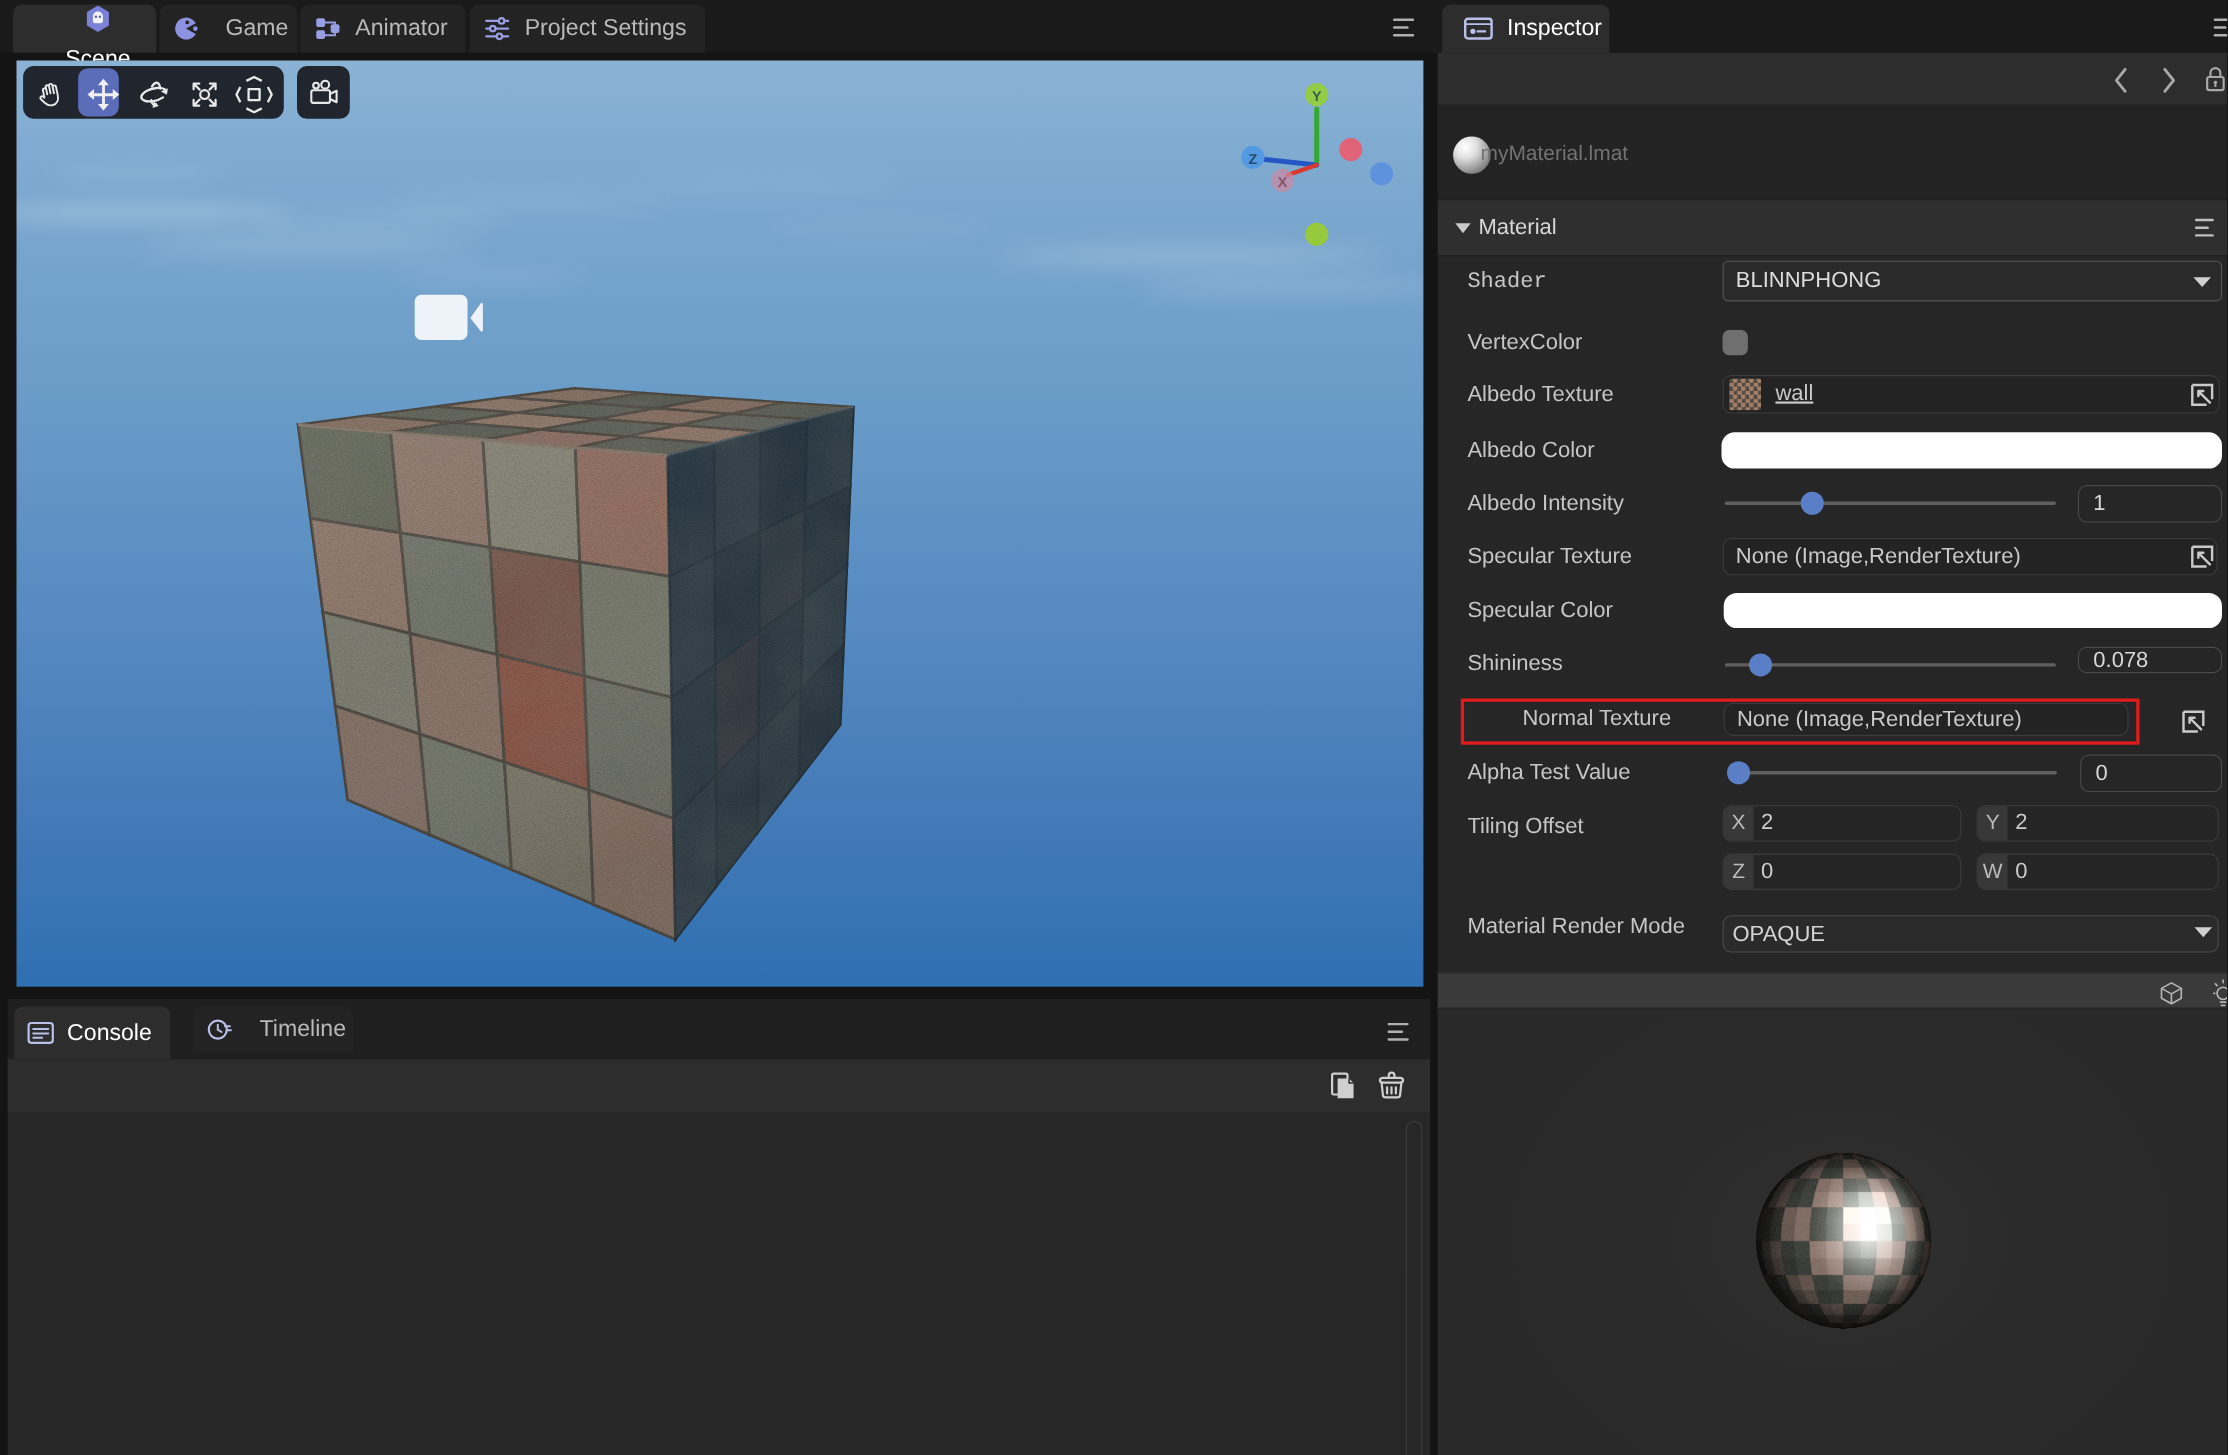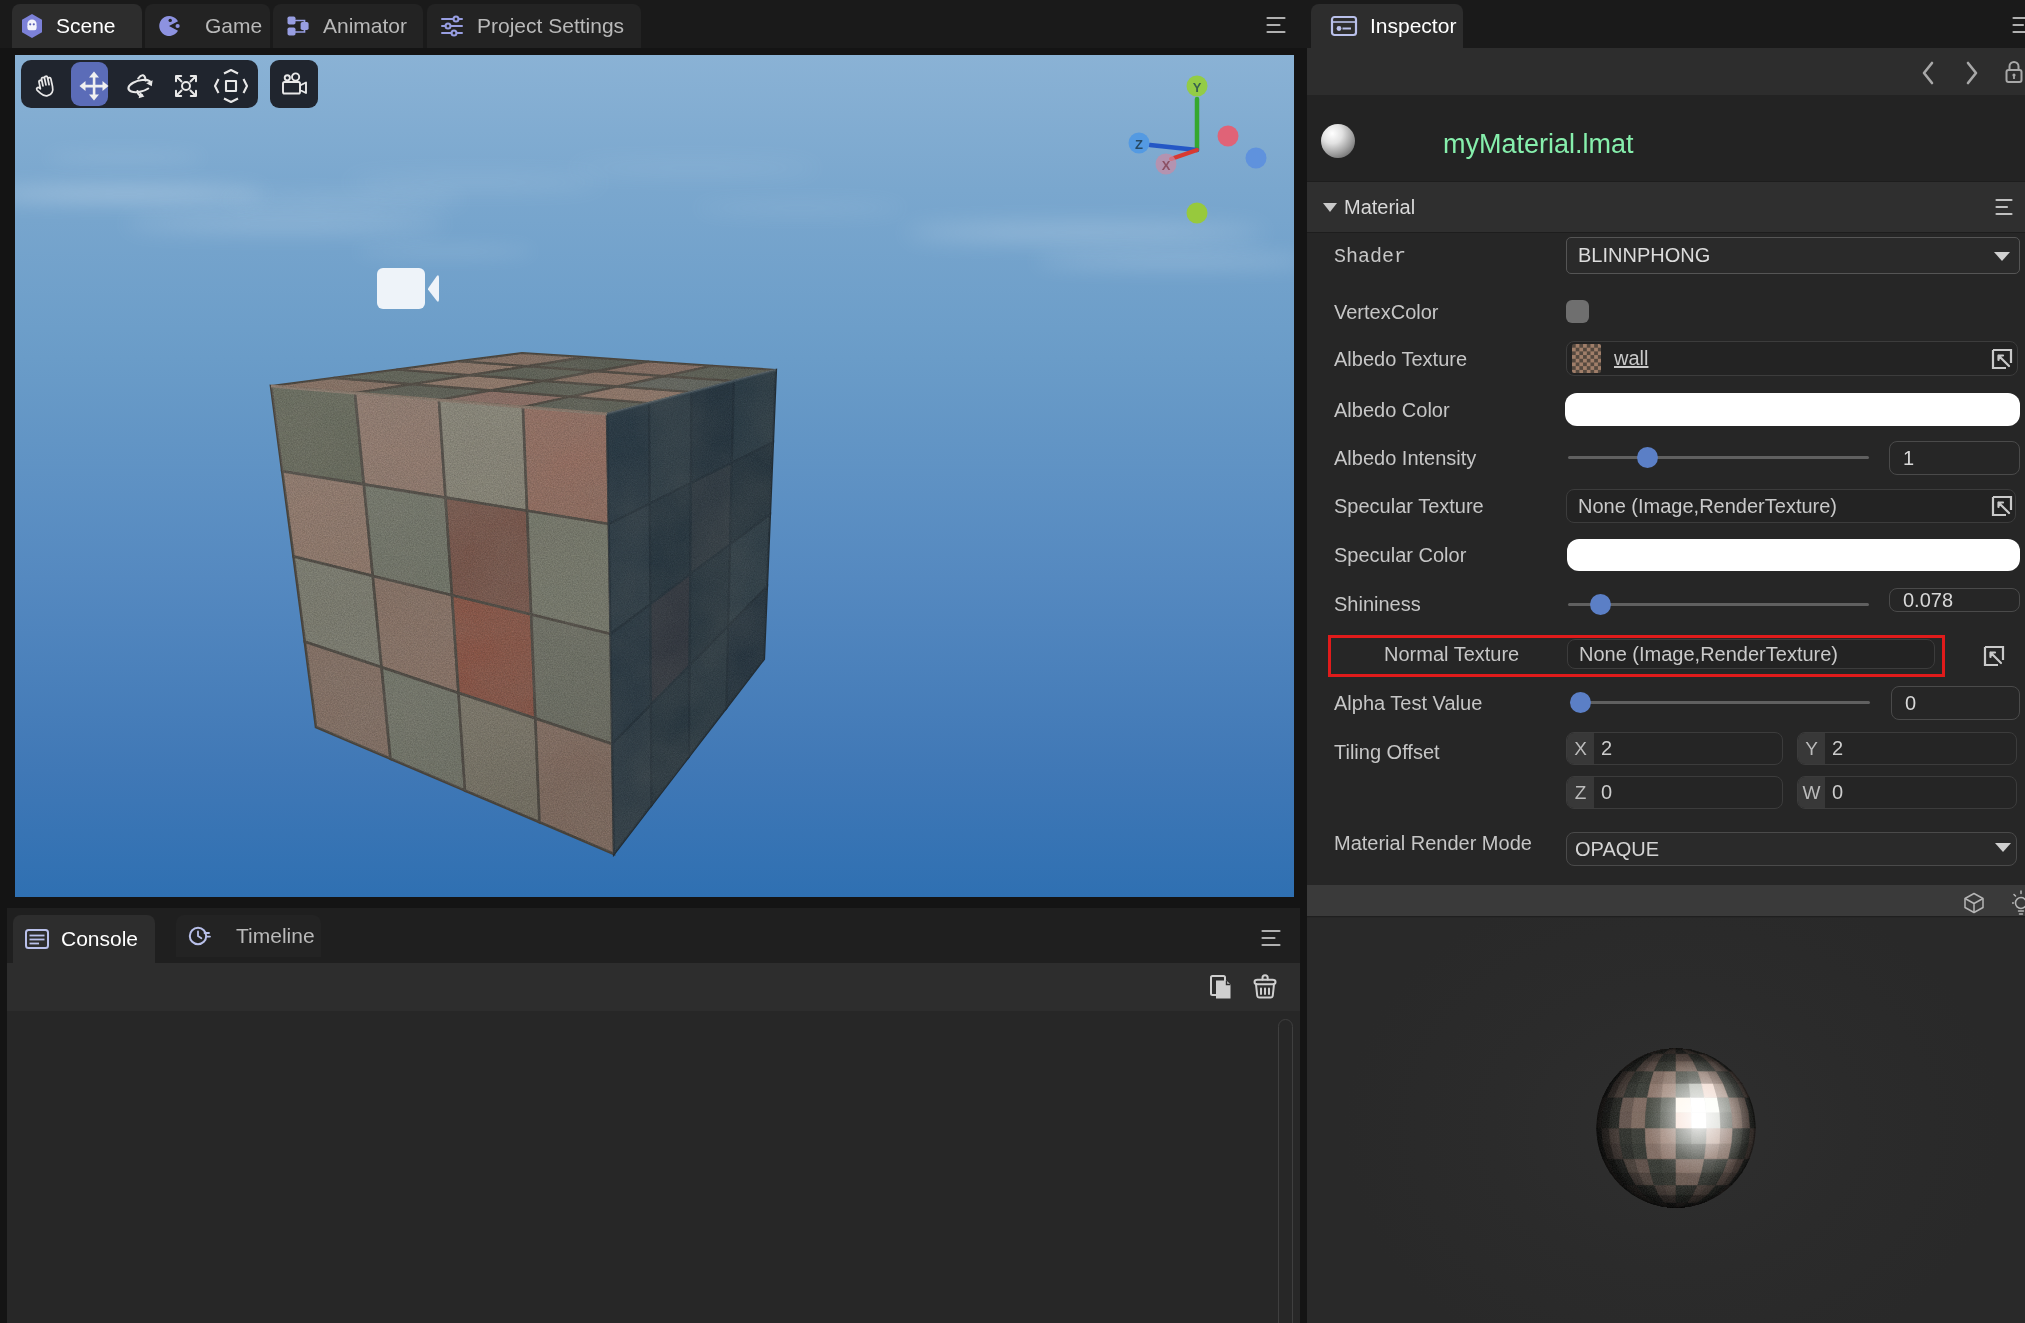--- a/index.html
+++ b/index.html
@@ -1,15 +1,15 @@
 <!DOCTYPE html>
 <html><head><meta charset="utf-8"><style>html,body{margin:0;padding:0;background:#141414;}*{box-sizing:border-box;font-family:"Liberation Sans",sans-serif;}#page{position:relative;width:2025px;height:1323px;background:#141414;overflow:hidden;}.abs{position:absolute;}.tab{position:absolute;top:4px;height:44px;border-radius:8px 8px 0 0;display:flex;align-items:center;background:#232323;color:#b9b9b9;font-size:21px;}.tab.active{background:#2d2d2d;color:#fff;}.lbl{position:absolute;font-size:20px;color:#c6c6c6;left:1334px;transform:translateY(-50%);white-space:nowrap;}.field{position:absolute;left:1566px;background:#232323;border:1px solid #3c3c3c;border-radius:8px;color:#c9c9c9;font-size:20px;display:flex;align-items:center;}.vbox{position:absolute;background:#262626;border:1px solid #4a4a4a;border-radius:8px;color:#d8d8d8;font-size:20px;display:flex;align-items:center;padding-left:13px;}</style></head><body>
 <div id="page">
     <div class="abs" style="left:0;top:0;width:2025px;height:48px;background:#1a1a1a;"></div>
-    <div class="tab active" style="left:12px;width:130px;padding-left:8px;gap:12px;">
+    <div class="tab active" style="left:12px;width:130px;padding-left:24px;gap:12px;flex-direction:column;">
       <svg width="24" height="26" viewBox="0 0 24 26" style="position:absolute;position:relative;flex:none;">
         <polygon points="12,1 22,6.8 22,19.2 12,25 2,19.2 2,6.8" fill="#7c81d8"></polygon>
         <circle cx="12" cy="11" r="4.6" fill="#f2f3fb"></circle>
         <rect x="7.4" y="11" width="9.2" height="6.2" rx="2.2" fill="#f2f3fb"></rect>
         <circle cx="10.2" cy="11.3" r="1.1" fill="#5a5fb4"></circle>
         <circle cx="13.8" cy="11.3" r="1.1" fill="#5a5fb4"></circle>
       </svg>
       <span style="font-weight:500;">Scene</span>
     </div>
     <div class="tab" style="left:145px;width:125px;padding-left:12px;gap:24px;">
@@ -292,21 +292,21 @@
       <path d="M4 3 L12 13 L4 23" stroke="#a8a8a8" stroke-width="2.6" fill="none" stroke-linecap="round" stroke-linejoin="round"></path>
     </svg>
     <svg width="20" height="28" viewBox="0 0 20 28" style="position:absolute;left:2004px;top:59px;">
       <rect x="2.5" y="11" width="15" height="12" rx="2" fill="none" stroke="#a8a8a8" stroke-width="2"></rect>
       <path d="M5.5 11 V7.5 a4.5 4.5 0 0 1 9 0 V11" fill="none" stroke="#a8a8a8" stroke-width="2"></path>
       <circle cx="10" cy="16" r="1.6" fill="#a8a8a8"></circle>
       <path d="M10 17 V20" stroke="#a8a8a8" stroke-width="1.8"></path>
     </svg>
     <div class="abs" style="left:1307px;top:95px;width:718px;height:86px;background:#232323;"></div>
     <div class="abs" style="left:1321px;top:124px;width:34px;height:34px;border-radius:50%;background:radial-gradient(circle at 33% 28%,#ffffff 0%,#e2e2e2 30%,#a2a2a2 60%,#6a6a6a 85%,#5e5e5e 100%);"></div>
-    <div class="abs" style="left:1443px;top:129px;font-size:27px;color:#86efac;">myMaterial.lmat</div>
+    <div class="abs" style="left:1346px;top:129px;font-size:19px;color:#737373;">myMaterial.lmat</div>
     <div class="abs" style="left:1307px;top:181px;width:718px;height:52px;background:#2f2f2f;border-top:1px solid #1d1d1d;border-bottom:1px solid #1d1d1d;"></div>
     <svg width="16" height="12" viewBox="0 0 16 12" style="position:absolute;left:1322px;top:201px;">
       <polygon points="1,2 15,2 8,11" fill="#c9c9c9"></polygon>
     </svg>
     <div class="abs" style="left:1344px;top:196px;font-size:20px;color:#d8d8d8;">Material</div>
     <svg width="18" height="18" viewBox="0 0 18 18" style="position:absolute;left:1995px;top:198px;">
       <g stroke="#c0c0c0" stroke-width="2.2" stroke-linecap="round">
         <path d="M1.5 2 H16.5"></path>
         <path d="M1.5 9 H12"></path>
         <path d="M1.5 16 H16.5"></path>

